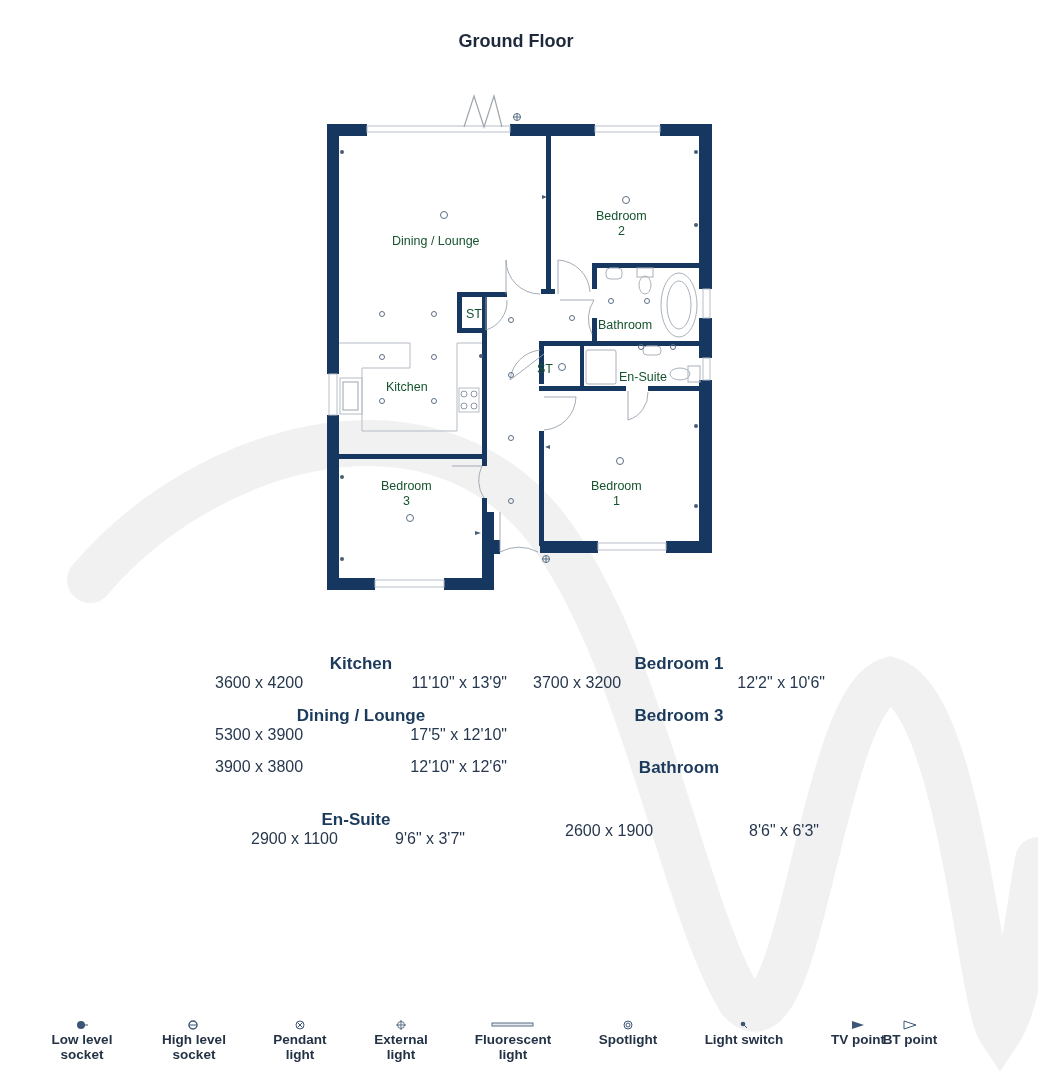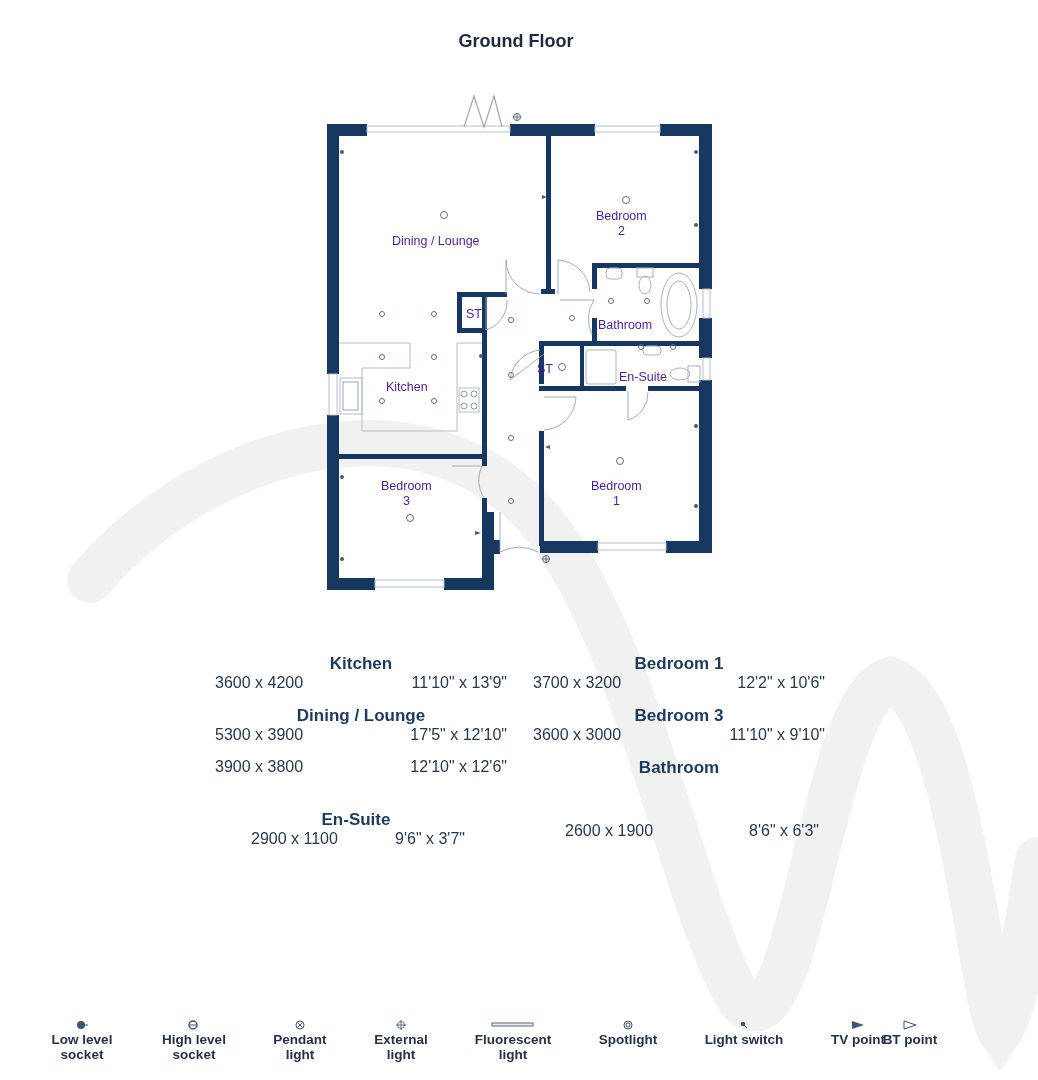--- a/index.html
+++ b/index.html
@@ -9,21 +9,21 @@
       font-family: "Liberation Sans", "DejaVu Sans", sans-serif;
       color: #1b2d48;
     }
     .swoosh { position: absolute; left: 0; top: 0; width: 1038px; height: 1080px; z-index: 0; }
     .title {
       position: absolute; left: 0; width: 1032px; top: 31px; text-align: center;
       font-size: 18px; font-weight: bold; color: #1e2a3c; z-index: 2;
     }
     .plan { position: absolute; left: 0; top: 0; width: 1038px; height: 620px; z-index: 1; }
     .room-label {
-      position: absolute; font-size: 12.5px; color: #4c1d95; text-align: center;
+      position: absolute; font-size: 12.5px; color: #14532d; text-align: center;
       line-height: 15px; z-index: 3; white-space: nowrap;
     }
     .dims { position: absolute; z-index: 3; width: 300px; text-align: center; }
     .dims .name { font-size: 17px; font-weight: bold; color: #1b3a5c; line-height: 20px; }
     .dims .row { display: flex; justify-content: space-between; font-size: 16px; color: #27384e; line-height: 18px; padding: 0 4px; }
     .legend { position: absolute; left: 0; top: 1018px; width: 1038px; height: 50px; z-index: 3; }
     .leg-item { position: absolute; top: 0; width: 110px; text-align: center; }
     .leg-icon { height: 14px; display: flex; align-items: center; justify-content: center; }
     .leg-label { font-size: 13.5px; font-weight: bold; color: #243246; line-height: 14px; margin-top: 1px; }
   </style>
@@ -229,24 +229,20 @@
 
 <div class="dims" style="left:529px;top:654px;">
   <div class="name">Bedroom 1</div>
   <div class="row">
       <span>3700 x 3200</span>
       <span>12'2" x 10'6"</span>
     </div>
 </div>
 <div class="dims" style="left:529px;top:706px;">
   <div class="name">Bedroom 3</div>
-  <div class="row">
-      <span>3600 x 3000</span>
-      <span>11'10" x 9'10"</span>
-    </div>
 </div>
 <div class="dims" style="left:529px;top:758px;">
   <div class="name">Bathroom</div>
   <div class="row" style="padding:0 10px 0 36px;margin-top:44px;">
       <span>2600 x 1900</span>
       <span>8'6" x 6'3"</span>
     </div>
 </div>
 
 <div class="legend">

